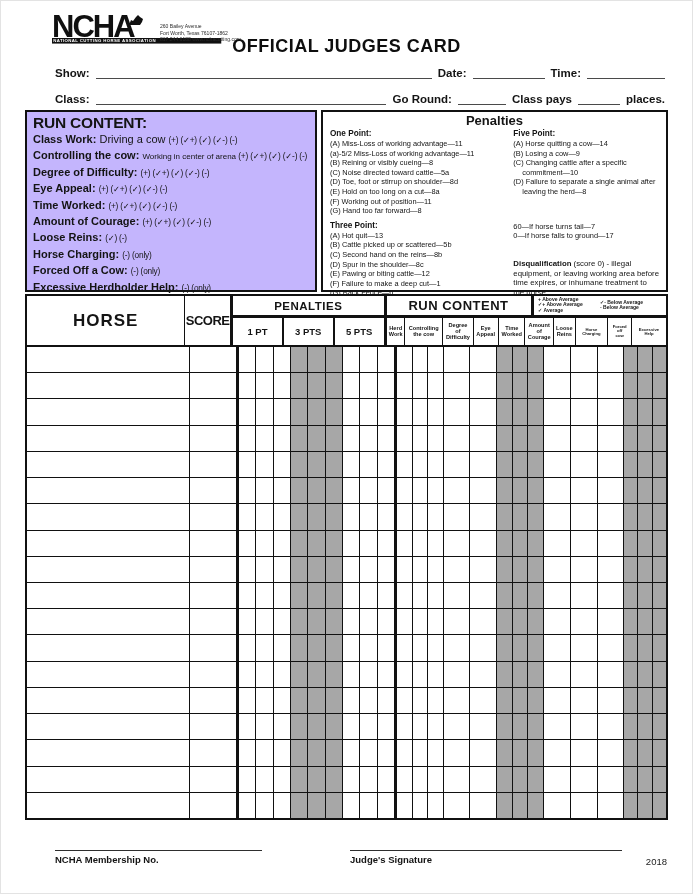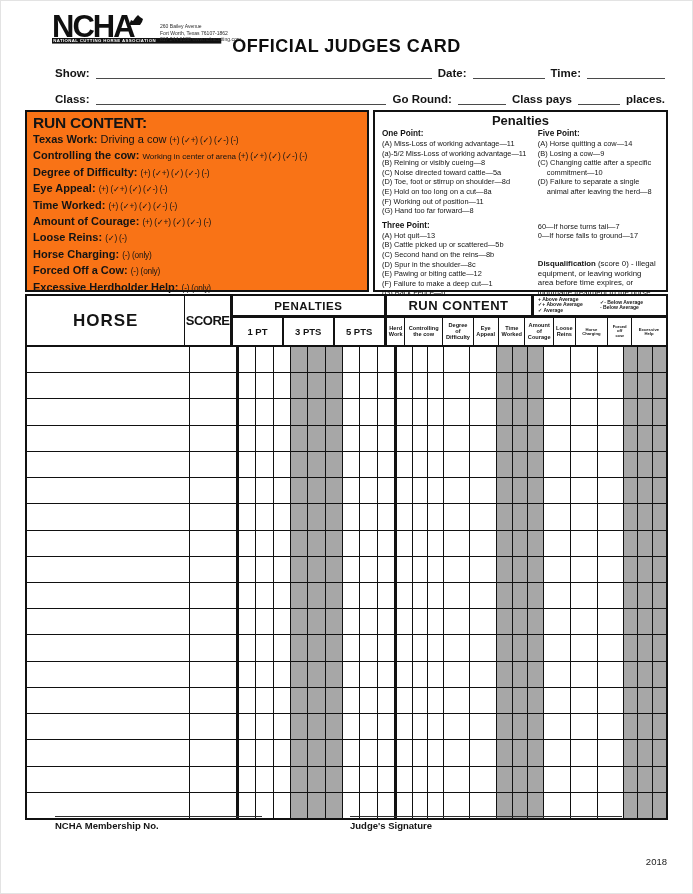--- a/index.html
+++ b/index.html
@@ -22,21 +22,21 @@
   
   .fill-row { position:absolute; left:55px; right:28px; display:flex; align-items:flex-end; gap:6px; font-size:11.5px; font-weight:700; }
   .show-row { top:66px; }
   .class-row { top:92px; }
   .fill { border-bottom:1.5px solid #4a4a4a; height:13px; display:inline-block; }
   .grow { flex:1; }
   .w72 { width:72px; } .w78 { width:78px; } .w48 { width:48px; } .w42 { width:42px; }
 
   
   .boxes { position:absolute; top:110px; left:25px; right:25px; height:182px; display:flex; gap:4px; }
-  .rc-box { width:344px; border:2px solid #111; padding:2px 6px 2px 6px; background:#f97316; }
+  .rc-box { width:292px; border:2px solid #111; padding:2px 6px 2px 6px; background:#c4b5fd; }
   .rc-title { font-size:15.5px; font-weight:900; letter-spacing:-.2px; line-height:18px; }
   .rc-line { font-size:11px; line-height:15.4px; white-space:nowrap; }
   .rc-line b { font-weight:700; }
   .rc-detail { font-weight:400; }
   .rc-line:nth-child(2) .rc-detail { font-size:8px; }
   .rc-marks { font-size:8.3px; letter-spacing:-.2px; }
 
   .pen-box { flex:1; border:2px solid #111; padding:1px 7px 2px 7px; background:#fff; }
   .pen-title { text-align:center; font-size:13px; font-weight:800; line-height:15px; }
   .pen-cols { display:flex; gap:9px; }
@@ -82,21 +82,21 @@
   .b-grp { display:flex; border-right:1px solid #111; }
   .b-pen .b-grp { flex:1 1 0; }
   .b-pen .b-grp:last-child, .b-run .b-grp:last-child { border-right:none; }
   .b-cell { flex:1; border-right:1px solid #111; }
   .b-cell:last-child { border-right:none; }
   .shade { background:#a7a7a7; }
 
   .footnote { position:absolute; top:822px; left:0; width:100%; text-align:center; font-style:italic; font-size:8.6px; font-weight:600; color:#1b1b1b; }
 
   
-  .sig { position:absolute; top:816px; }
+  .sig { position:absolute; top:850px; }
   .sig-line { border-top:1.2px solid #2e2e2e; height:4px; }
   .sig-label { font-size:9.5px; font-weight:700; }
   .sig.membership { left:55px; width:207px; }
   .sig.judge { left:350px; width:272px; }
   .year { position:absolute; top:856px; right:26px; font-size:9.5px; color:#222; }
 </style>
 </head>
 <body>
 
 <div class="page">
@@ -131,21 +131,21 @@
     <span class="fill w48"></span>
     <span>Class pays</span>
     <span class="fill w42"></span>
     <span>places.</span>
   </div>
 
   <div class="boxes">
     <div class="rc-box">
       <div class="rc-title">RUN CONTENT:</div>
       <div id="rc-items">
-          <div class="rc-line"><b>Texas Work: </b><span class="rc-detail">Driving a cow </span><span class="rc-marks">(+) (✓+) (✓) (✓-) (-)</span></div>
+          <div class="rc-line"><b>Class Work: </b><span class="rc-detail">Driving a cow </span><span class="rc-marks">(+) (✓+) (✓) (✓-) (-)</span></div>
           <div class="rc-line"><b>Controlling the cow: </b><span class="rc-detail">Working in center of arena </span><span class="rc-marks">(+) (✓+) (✓) (✓-) (-)</span></div>
           <div class="rc-line"><b>Degree of Difficulty: </b><span class="rc-marks">(+) (✓+) (✓) (✓-) (-)</span></div>
           <div class="rc-line"><b>Eye Appeal: </b><span class="rc-marks">(+) (✓+) (✓) (✓-) (-)</span></div>
           <div class="rc-line"><b>Time Worked: </b><span class="rc-marks">(+) (✓+) (✓) (✓-) (-)</span></div>
           <div class="rc-line"><b>Amount of Courage: </b><span class="rc-marks">(+) (✓+) (✓) (✓-) (-)</span></div>
           <div class="rc-line"><b>Loose Reins: </b><span class="rc-marks">(✓) (-)</span></div>
           <div class="rc-line"><b>Horse Charging: </b><span class="rc-marks">(-) (only)</span></div>
           <div class="rc-line"><b>Forced Off a Cow: </b><span class="rc-marks">(-) (only)</span></div>
           <div class="rc-line"><b>Excessive Herdholder Help: </b><span class="rc-marks">(-) (only)</span></div>
         </div>

